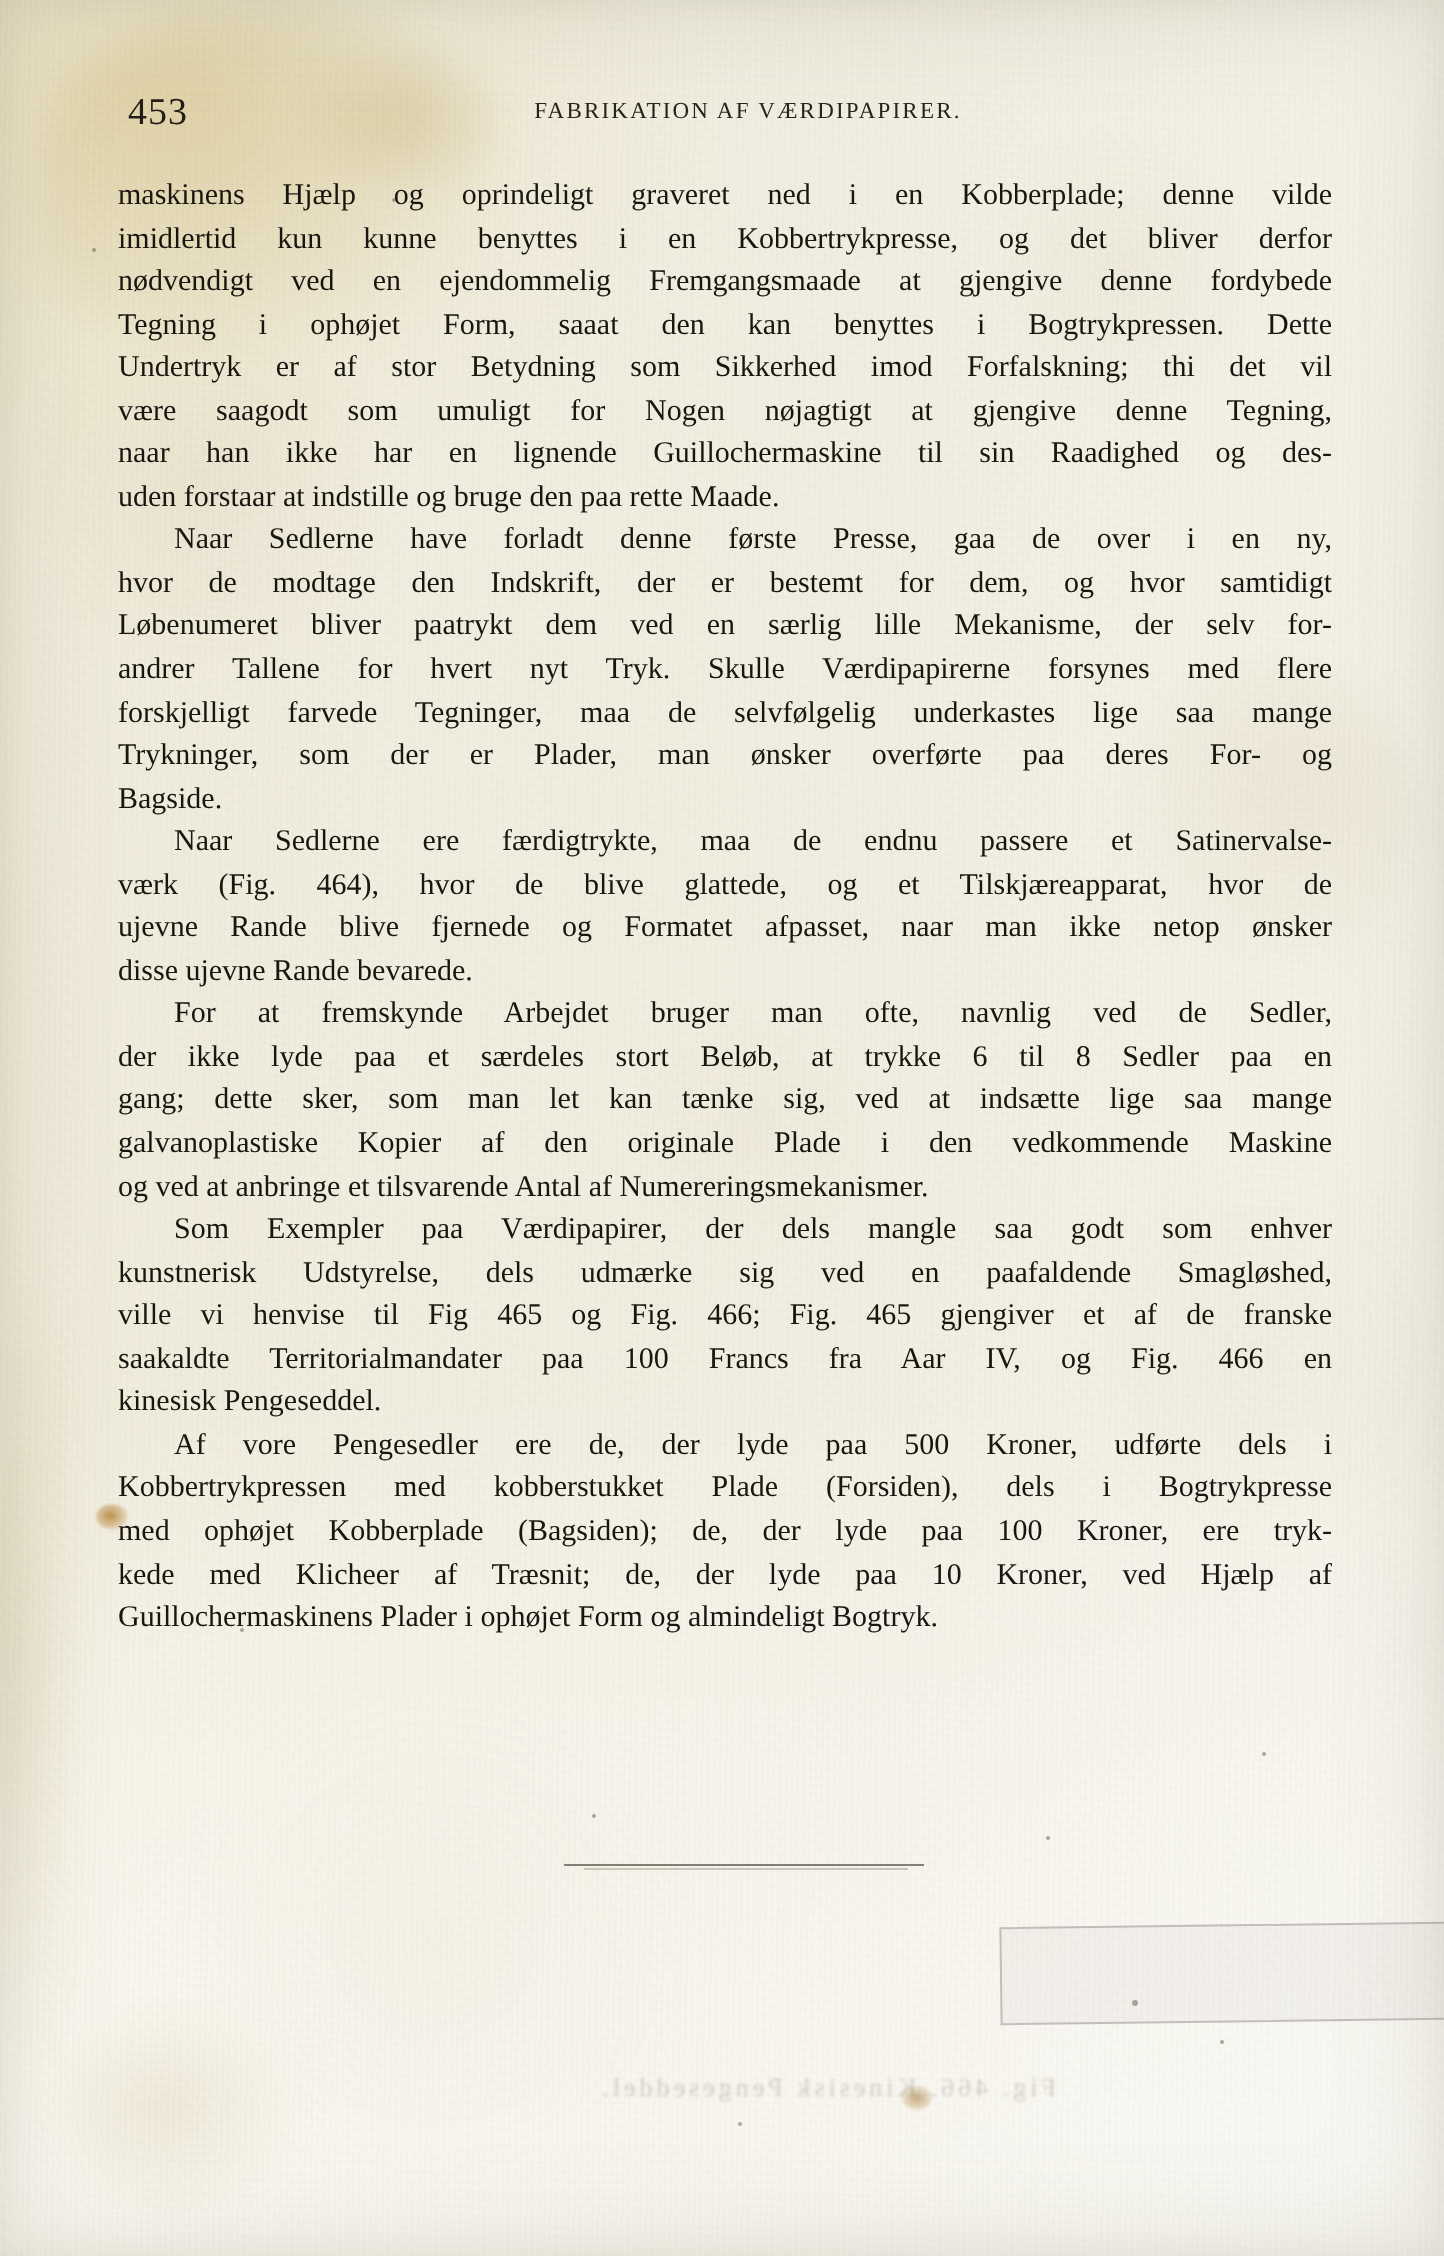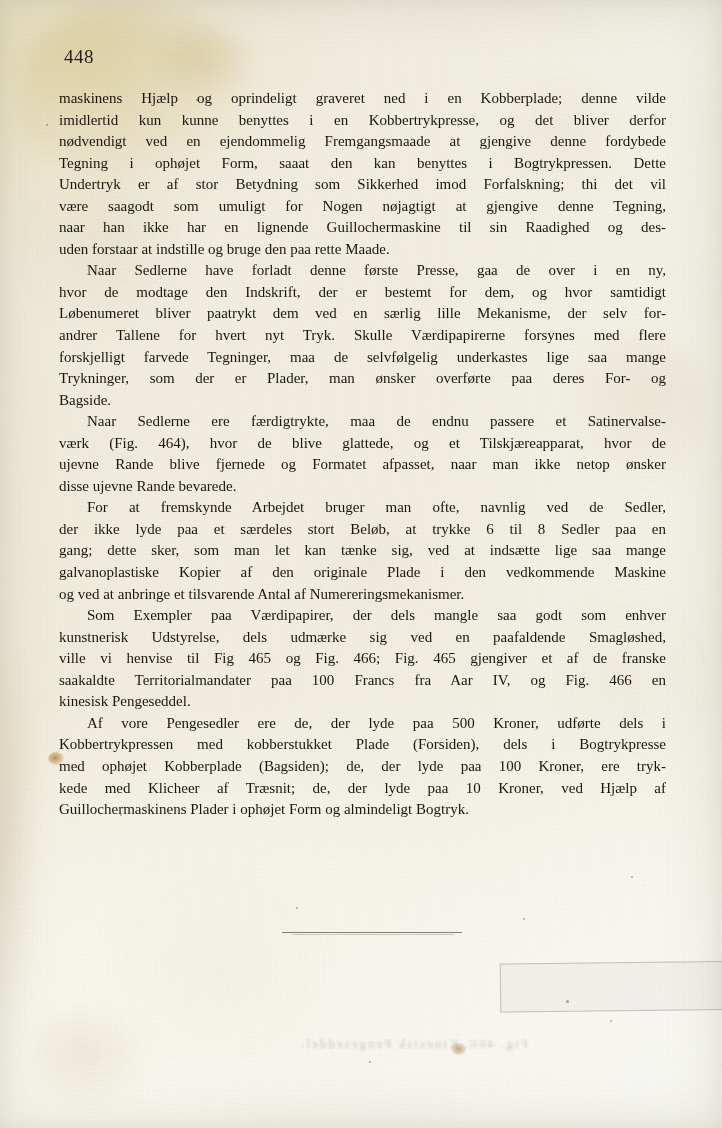--- a/index.html
+++ b/index.html
@@ -240,21 +240,22 @@
   <div class="speck" style="left:523px; top:918px; width:2px; height:2px;"></div>
   <div class="speck" style="left:296px; top:907px; width:2px; height:2px;"></div>
 
   <div class="fold-rect"></div>
 
   <div class="bleed-through">Fig. 466. Kinesisk Pengeseddel.</div>
 
   <div class="content">
 
     <div class="running-head">
-      <div class="folio">448</div>
+      <div class="folio">453</div>
+      <div class="head-title">FABRIKATION AF VÆRDIPAPIRER.</div>
     </div>
 
     <div class="body-text">
       <div id="paras">
           <p><span class="ln"><span class="just">maskinens Hjælp og oprindeligt graveret ned i en Kobberplade; denne vilde</span></span><span class="ln"><span class="just">imidlertid kun kunne benyttes i en Kobbertrykpresse, og det bliver derfor</span></span><span class="ln"><span class="just">nødvendigt ved en ejendommelig Fremgangsmaade at gjengive denne fordybede</span></span><span class="ln"><span class="just">Tegning i ophøjet Form, saaat den kan benyttes i Bogtrykpressen.   Dette</span></span><span class="ln"><span class="just">Undertryk er af stor Betydning som Sikkerhed imod Forfalskning; thi det vil</span></span><span class="ln"><span class="just">være saagodt som umuligt for Nogen nøjagtigt at gjengive denne Tegning,</span></span><span class="ln"><span class="just">naar han ikke har en lignende Guillochermaskine til sin Raadighed og des-</span></span><span class="ln last"><span class="just">uden forstaar at indstille og bruge den paa rette Maade.</span></span></p>
           <p><span class="ln"><span class="just"><span class="indent"></span>Naar Sedlerne have forladt denne første Presse, gaa de over i en ny,</span></span><span class="ln"><span class="just">hvor de modtage den Indskrift, der er bestemt for dem, og hvor samtidigt</span></span><span class="ln"><span class="just">Løbenumeret bliver paatrykt dem ved en særlig lille Mekanisme, der selv for-</span></span><span class="ln"><span class="just">andrer Tallene for hvert nyt Tryk.   Skulle Værdipapirerne forsynes med flere</span></span><span class="ln"><span class="just">forskjelligt farvede Tegninger, maa de selvfølgelig underkastes lige saa mange</span></span><span class="ln"><span class="just">Trykninger, som der er Plader, man ønsker overførte paa deres For- og</span></span><span class="ln last"><span class="just">Bagside.</span></span></p>
           <p><span class="ln"><span class="just"><span class="indent"></span>Naar Sedlerne ere færdigtrykte, maa de endnu passere et Satinervalse-</span></span><span class="ln"><span class="just">værk (Fig. 464), hvor de blive glattede, og et Tilskjæreapparat, hvor de</span></span><span class="ln"><span class="just">ujevne Rande blive fjernede og Formatet afpasset, naar man ikke netop ønsker</span></span><span class="ln last"><span class="just">disse ujevne Rande bevarede.</span></span></p>
           <p><span class="ln"><span class="just"><span class="indent"></span>For at fremskynde Arbejdet bruger man ofte, navnlig ved de Sedler,</span></span><span class="ln"><span class="just">der ikke lyde paa et særdeles stort Beløb, at trykke 6 til 8 Sedler paa en</span></span><span class="ln"><span class="just">gang; dette sker, som man let kan tænke sig, ved at indsætte lige saa mange</span></span><span class="ln"><span class="just">galvanoplastiske Kopier af den originale Plade i den vedkommende Maskine</span></span><span class="ln last"><span class="just">og ved at anbringe et tilsvarende Antal af Numereringsmekanismer.</span></span></p>
           <p><span class="ln"><span class="just"><span class="indent"></span>Som Exempler paa Værdipapirer, der dels mangle saa godt som enhver</span></span><span class="ln"><span class="just">kunstnerisk Udstyrelse, dels udmærke sig ved en paafaldende Smagløshed,</span></span><span class="ln"><span class="just">ville vi henvise til Fig 465 og Fig. 466; Fig. 465 gjengiver et af de franske</span></span><span class="ln"><span class="just">saakaldte Territorialmandater paa 100 Francs fra Aar IV, og Fig. 466 en</span></span><span class="ln last"><span class="just">kinesisk Pengeseddel.</span></span></p>
           <p><span class="ln"><span class="just"><span class="indent"></span>Af vore Pengesedler ere de, der lyde paa 500 Kroner, udførte dels i</span></span><span class="ln"><span class="just">Kobbertrykpressen med kobberstukket Plade (Forsiden), dels i Bogtrykpresse</span></span><span class="ln"><span class="just">med ophøjet Kobberplade (Bagsiden); de, der lyde paa 100 Kroner, ere tryk-</span></span><span class="ln"><span class="just">kede med Klicheer af Træsnit; de, der lyde paa 10 Kroner, ved Hjælp af</span></span><span class="ln last"><span class="just">Guillochermaskinens Plader i ophøjet Form og almindeligt Bogtryk.</span></span></p>

